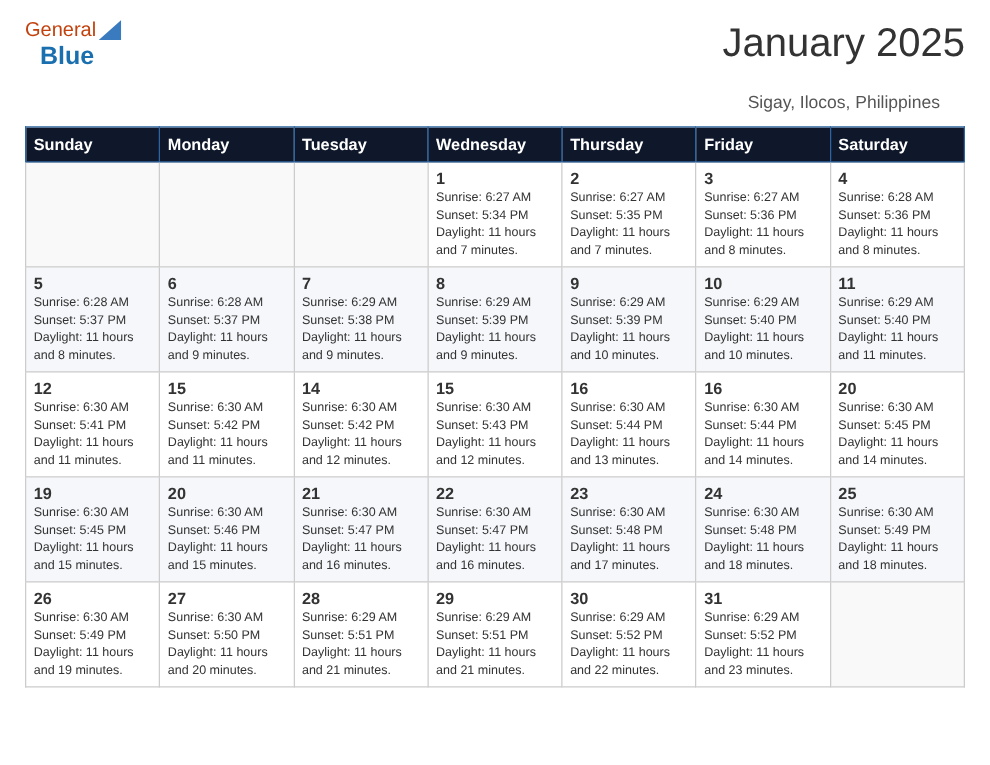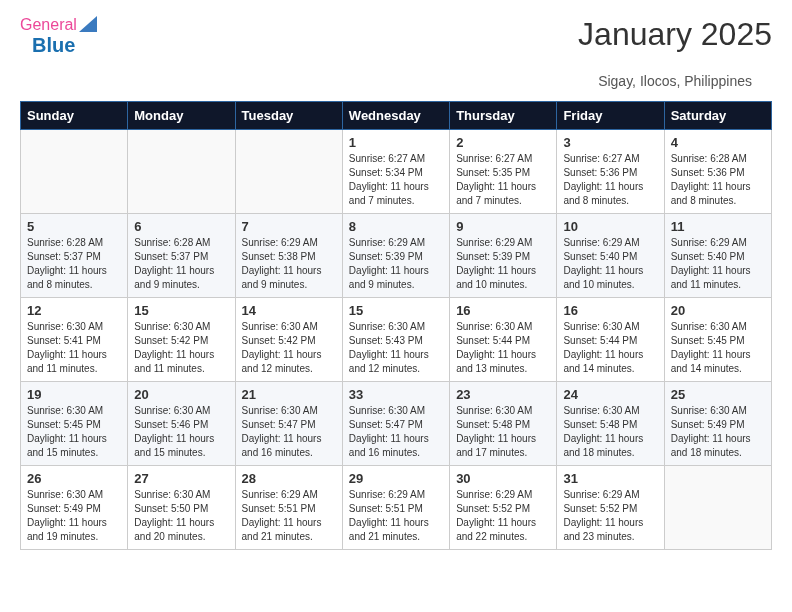--- a/index.html
+++ b/index.html
@@ -88,21 +88,21 @@
     }
     .logo-blue {
       color: #1a6faf;
       font-weight: bold;
       font-size: 20px;
       margin-left: 12px;
     }
     .logo-general {
       font-size: 16px;
       font-weight: normal;
-      color: #ec4899;
+      color: #c2410c;
       letter-spacing: 0;
     }
   </style>
 </head>
 <body>
 
 <div class="page">
   <div class="header">
     <div class="logo-wrapper">
       <div class="logo-line1">
@@ -222,21 +222,21 @@
           </td>
           <td>
             <span class="day-number">20</span>
             <div class="day-info">Sunrise: 6:30 AM<br>Sunset: 5:46 PM<br>Daylight: 11 hours and 15 minutes.</div>
           </td>
           <td>
             <span class="day-number">21</span>
             <div class="day-info">Sunrise: 6:30 AM<br>Sunset: 5:47 PM<br>Daylight: 11 hours and 16 minutes.</div>
           </td>
           <td>
-            <span class="day-number">33</span>
+            <span class="day-number">22</span>
             <div class="day-info">Sunrise: 6:30 AM<br>Sunset: 5:47 PM<br>Daylight: 11 hours and 16 minutes.</div>
           </td>
           <td>
             <span class="day-number">23</span>
             <div class="day-info">Sunrise: 6:30 AM<br>Sunset: 5:48 PM<br>Daylight: 11 hours and 17 minutes.</div>
           </td>
           <td>
             <span class="day-number">24</span>
             <div class="day-info">Sunrise: 6:30 AM<br>Sunset: 5:48 PM<br>Daylight: 11 hours and 18 minutes.</div>
           </td>

